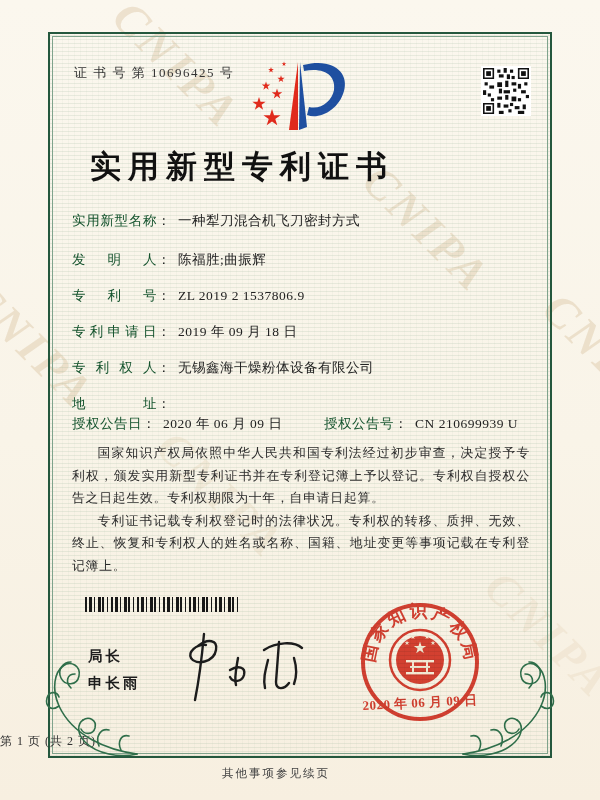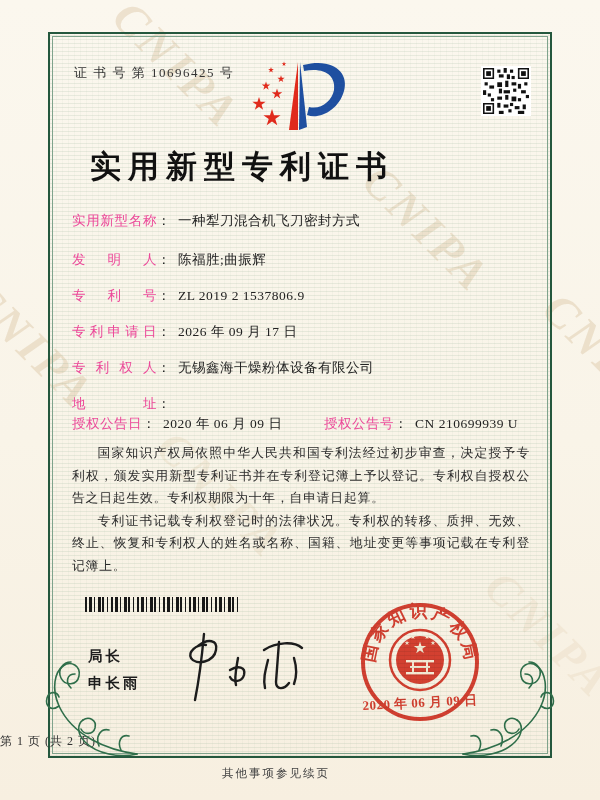--- a/index.html
+++ b/index.html
@@ -42,21 +42,21 @@
     position:absolute;left:0;top:146px;width:484px;z-index:2;
     text-align:center;font-size:31px;font-weight:700;letter-spacing:7px;color:#111;
   }
   .content{position:absolute;left:72px;top:211px;width:458px;z-index:2;}
   .frow{display:flex;align-items:flex-start;font-size:13.5px;line-height:19px;letter-spacing:0.5px;}
   .frow{margin-bottom:17px;}
   .frow.r0{margin-bottom:20px;}
   .frow.r5{margin-bottom:1px;}
   .flabel{
     display:inline-block;width:85px;flex:0 0 85px;
-    text-align:justify;text-align-last:justify;color:#ec4899;
+    text-align:justify;text-align-last:justify;color:#14532d;
   }
   .fcolon{flex:0 0 auto;}
   .fvalue{flex:1;margin-left:7px;color:#222;}
   .grant-row{display:flex;font-size:13.5px;line-height:19px;letter-spacing:0.5px;margin-bottom:9px;}
   .grant-cell{display:flex;}
   .grant-cell.left{width:252px;flex:0 0 252px;}
   .grant-cell .flabel{width:70px;flex:0 0 70px;}
   .paras{margin-top:2px;}
   .paras p{
     margin:0;font-size:12.8px;line-height:22.5px;letter-spacing:0.8px;
@@ -207,21 +207,21 @@
     <span class="fvalue">陈福胜;曲振辉</span>
   </div>
   <div class="frow">
     <span class="flabel">专利号</span>
       <span class="fcolon">：</span>
     <span class="fvalue">ZL 2019 2 1537806.9</span>
   </div>
   <div class="frow">
     <span class="flabel">专利申请日</span>
       <span class="fcolon">：</span>
-    <span class="fvalue">2026 年 09 月 17 日</span>
+    <span class="fvalue">2019 年 09 月 18 日</span>
   </div>
   <div class="frow">
     <span class="flabel">专利权人</span>
       <span class="fcolon">：</span>
     <span class="fvalue">无锡鑫海干燥粉体设备有限公司</span>
   </div>
   <div class="frow r5">
     <span class="flabel">地址</span>
       <span class="fcolon">：</span>
   </div>

